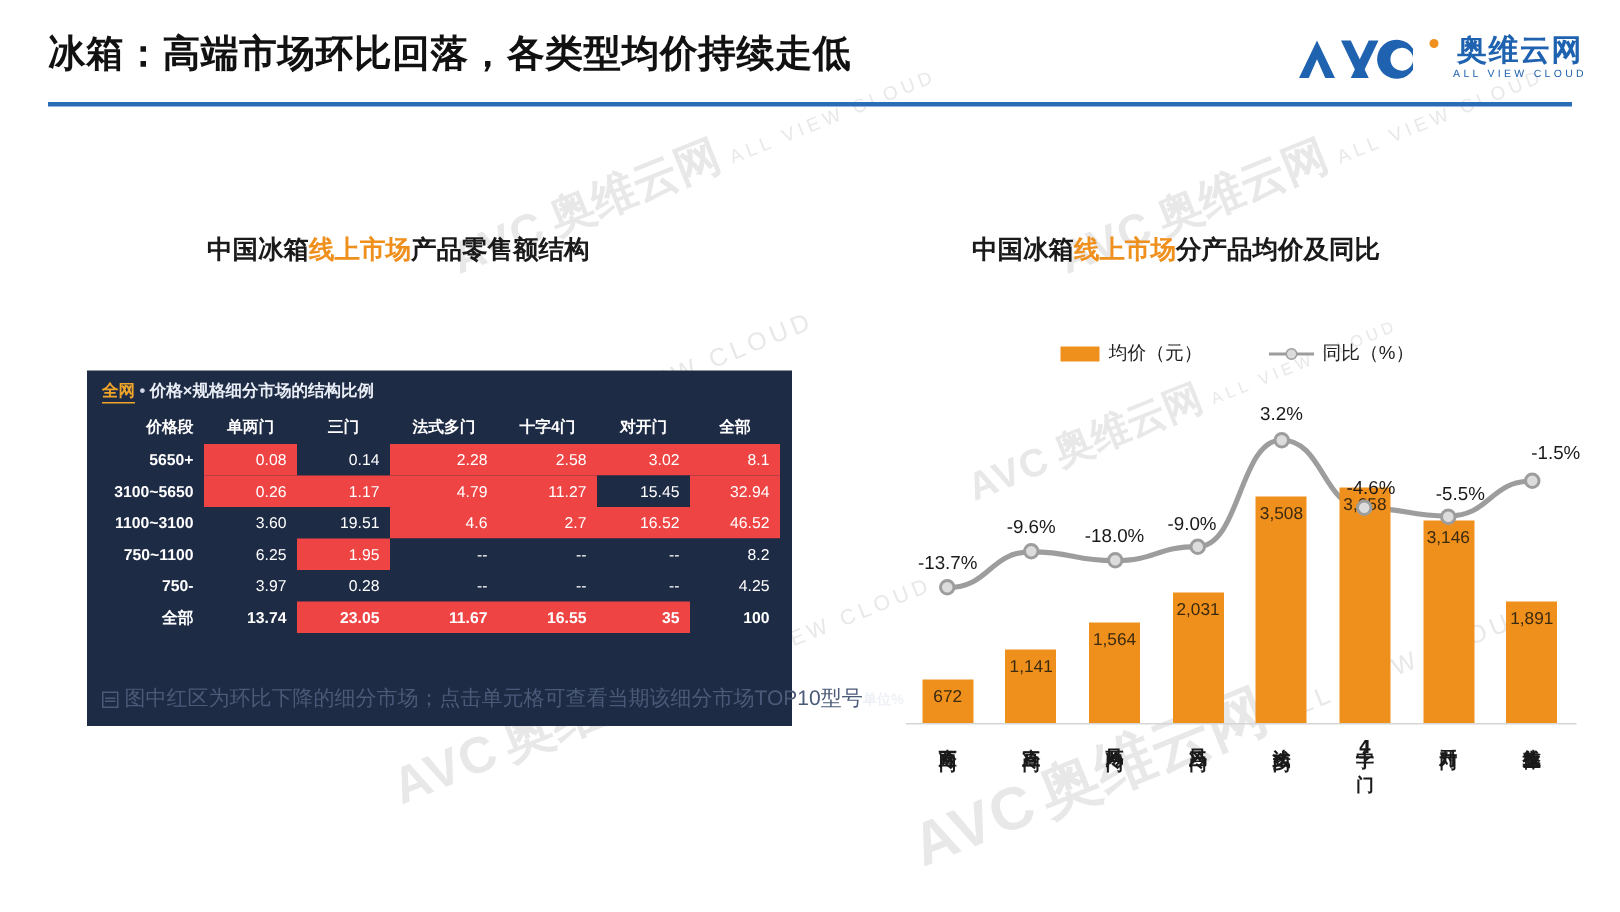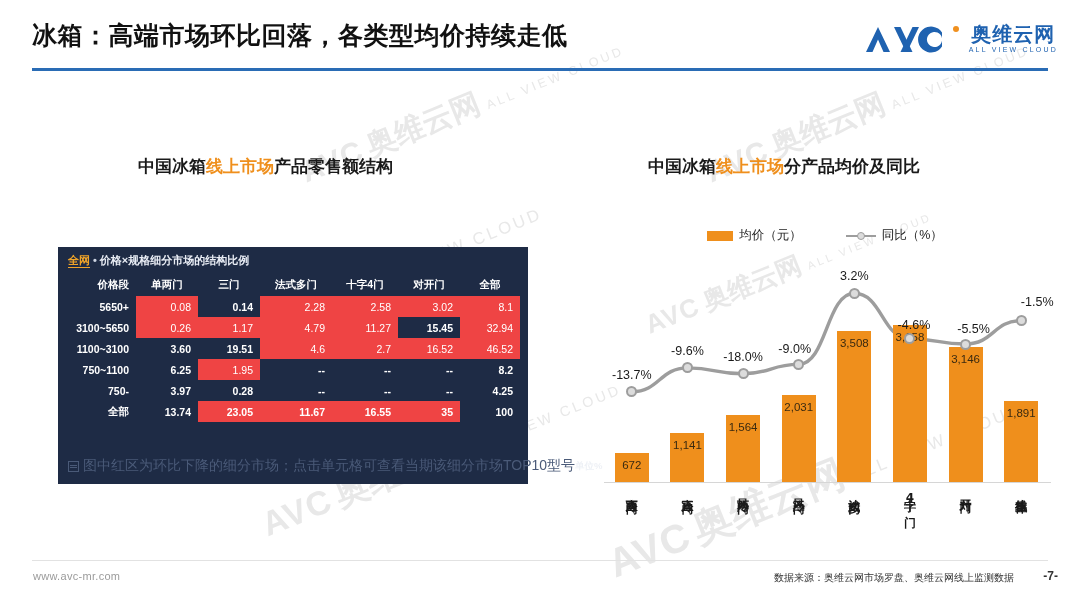--- a/index.html
+++ b/index.html
@@ -73,21 +73,21 @@
   table.grid th,table.grid td{
     font-size:10.5px;color:#ffffff;
     padding:0 7px;height:21px;
     text-align:right;white-space:nowrap;
     font-family:"Liberation Sans","DejaVu Sans",sans-serif;
     border:0;
   }
   table.grid th{font-weight:bold;text-align:center;color:#ffffff;height:22px;}
   table.grid th.c0,table.grid td.c0{text-align:right;}
   td.red{background:#ef4444;}
-  td.dark{background:#1e2b45;font-weight:bold;}
+  td.dark{background:#1e2b45;}
   tr.tot td{font-weight:bold;}
   td.c0{font-weight:bold;color:#ffffff;}
 
   .card-foot{
     position:absolute;left:10px;bottom:9px;right:10px;
     display:flex;justify-content:space-between;align-items:center;
   }
   .foot-note{font-size:14px;color:#4a5a78;display:flex;align-items:center;gap:4px;white-space:nowrap;}
   .foot-icon{
     width:9px;height:9px;border:1px solid #4a5a78;display:inline-block;position:relative;flex:0 0 auto;
@@ -320,19 +320,13 @@
         <div class="cat" style="left: 77.4375px;">直冷三门</div>
         <div class="cat" style="left: 133.062px;">风冷两门</div>
         <div class="cat" style="left: 188.688px;">风冷三门</div>
         <div class="cat" style="left: 244.312px;">法式多门</div>
         <div class="cat" style="left: 299.938px;">十字4门</div>
         <div class="cat" style="left: 355.562px;">对开门</div>
         <div class="cat" style="left: 411.188px;">线上整体</div>
       </div>
   </div>
 
-  <div class="footer">
-    <div class="f-line"></div>
-    <div class="f-url">www.avc-mr.com</div>
-    <div class="f-src">数据来源：奥维云网市场罗盘、奥维云网线上监测数据</div>
-    <div class="f-pg">-7-</div>
-  </div>
 </div>
 
 </body></html>

